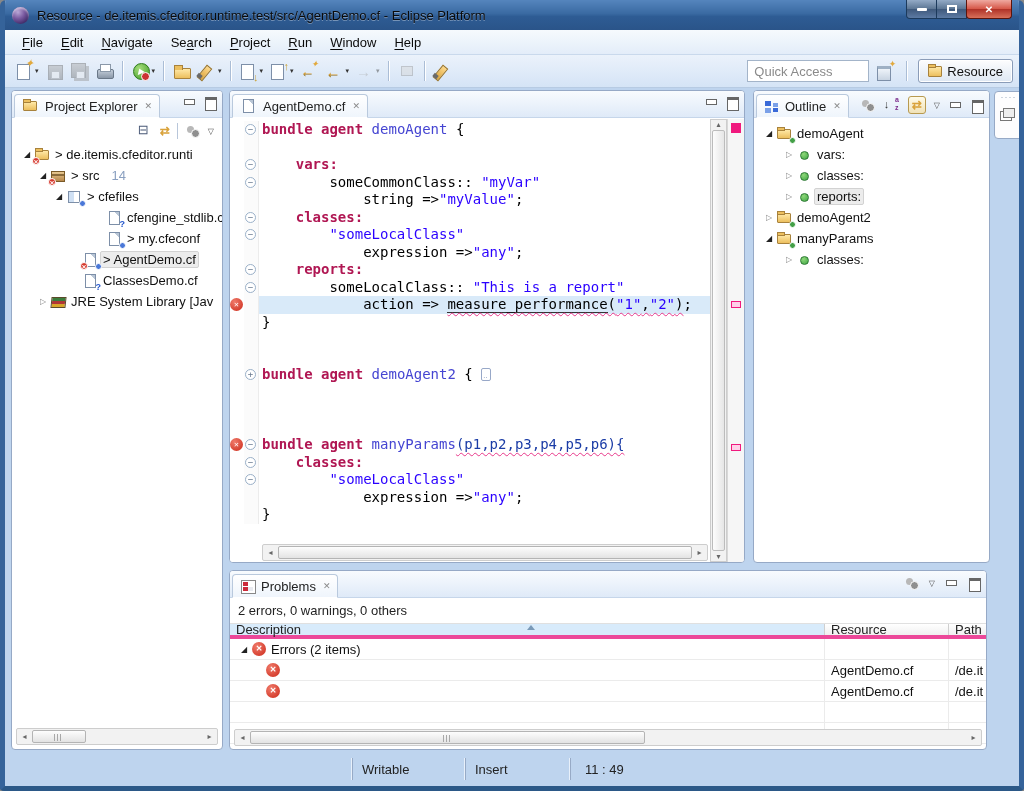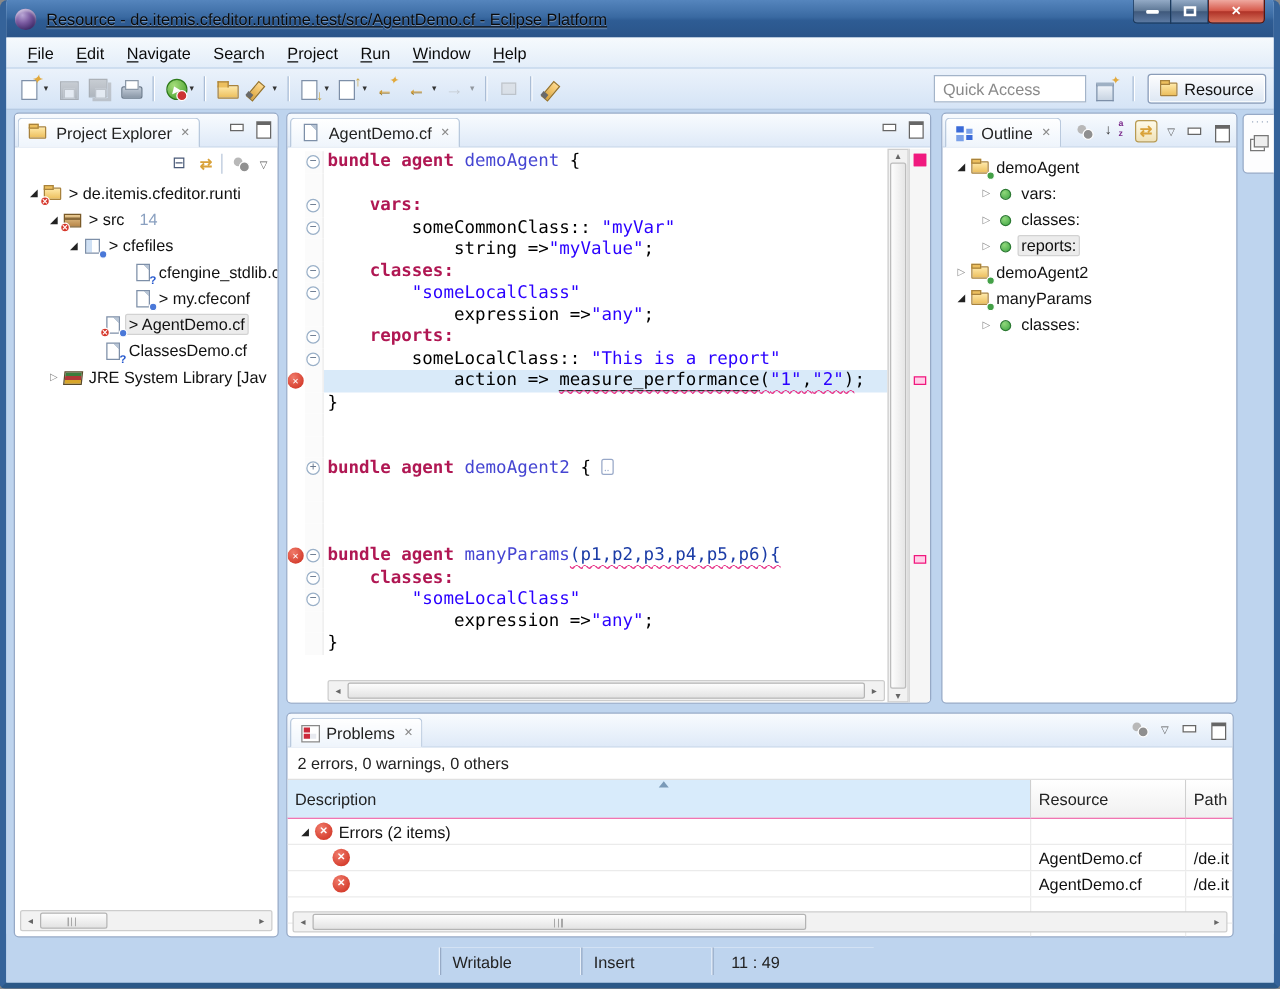--- a/index.html
+++ b/index.html
@@ -4,21 +4,21 @@
 <style>
   html,body{margin:0;padding:0;background:#888;}
   *{box-sizing:border-box;}
   .win{position:relative;width:1024px;height:791px;margin:0 auto;
     font-family:"Liberation Sans",sans-serif;font-size:13px;color:#111;
     background:#bed4ee;border-left:5px solid #35639a;border-right:5px solid #35639a;
     border-bottom:5px solid #2b5887;border-radius:6px 6px 4px 4px;overflow:hidden;}
   
   .titlebar{position:absolute;left:-5px;right:-5px;top:0;height:30px;
     background:linear-gradient(180deg,#5585bd 0%,#3a6aa2 45%,#2e5c94 55%,#2a5489 100%);
-    display:flex;align-items:center;padding:0 8px;border-radius:6px 6px 0 0;text-decoration:underline;}
+    display:flex;align-items:center;padding:0 8px;border-radius:6px 6px 0 0;}
   .app-icon{width:17px;height:17px;border-radius:50%;flex:none;margin:0 8px 0 4px;
     background:radial-gradient(circle at 35% 30%,#b9a6d6 0%,#7a5aa0 40%,#3a2663 80%);
     box-shadow:inset 0 2px 2px rgba(255,255,255,.5);}
   .wtitle{color:#0a0a0a;font-size:13px;white-space:nowrap;text-shadow:0 1px 0 rgba(255,255,255,.35);}
   .winbtns{position:absolute;right:12px;top:0;display:flex;}
   .wb{height:19px;border:1px solid #1c3a5c;border-top:none;display:flex;align-items:center;justify-content:center;
     color:#fff;font-size:10px;border-radius:0 0 4px 4px;margin-left:-1px;
     background:linear-gradient(180deg,#93aac6 0%,#5d7795 48%,#3f597c 52%,#5c7aa3 100%);}
   .wb.min{width:31px;border-radius:0 0 0 4px;}
   .wb.max{width:31px;border-radius:0;}
@@ -156,21 +156,21 @@
   .seg-sw{color:#2a00ff;text-decoration:underline wavy #e8388a 1px;text-underline-offset:3px;}
   .seg-pw{color:#1b3ca6;text-decoration:underline wavy #e8388a 1px;text-underline-offset:3px;}
   .seg-fbox{display:inline-block;width:10px;height:13px;border:1px solid #98a8c8;border-radius:2px;vertical-align:-2px;position:relative;}
   .seg-fbox::after{content:"‥";position:absolute;left:1px;bottom:-4px;font-size:8px;color:#98a8c8;}
   .overview{position:absolute;right:0;top:28px;bottom:0;width:17px;background:#f6f6f6;border-left:1px solid #d8d8d8;}
   .ovm{position:absolute;left:3px;width:10px;height:7px;border:1px solid #f0197e;background:#ffd0e8;}
   .ovm.full{height:10px;background:#f0197e;}
   
   .summary{position:absolute;left:8px;top:32px;color:#222;}
   .ptable{position:absolute;left:0px;right:0px;top:52px;}
-  .phead{display:flex;height:32px;border-top:1px solid #e0e0e0;border-bottom:1px solid #ec4899;}
+  .phead{display:flex;height:16px;border-top:1px solid #e0e0e0;border-bottom:4px solid #ec4899;}
   .phc{border-right:1px solid #cfcfcf;background:linear-gradient(180deg,#ffffff,#f0f0f0);
     display:flex;align-items:center;padding-left:6px;position:relative;color:#222;}
   .phc.sorted{background:#d8ebfb;}
   .sortarrow{position:absolute;left:50%;top:1px;width:0;height:0;border-left:4px solid transparent;border-right:4px solid transparent;border-bottom:5px solid #7a9ab8;}
   .prow{display:flex;height:21px;align-items:stretch;border-bottom:1px solid #ebebeb;}
   .pcell{display:flex;align-items:center;padding-left:6px;border-right:1px solid #ebebeb;overflow:hidden;white-space:nowrap;}
   .errbadge{width:14px;height:14px;border-radius:50%;flex:none;margin-right:5px;
     background:radial-gradient(circle at 35% 30%,#f07a6a,#cc2a1a);color:#fff;font-size:8px;line-height:14px;text-align:center;font-weight:bold;}
   .ptw{width:16px;flex:none;text-align:center;font-size:8px;color:#222;}
   

